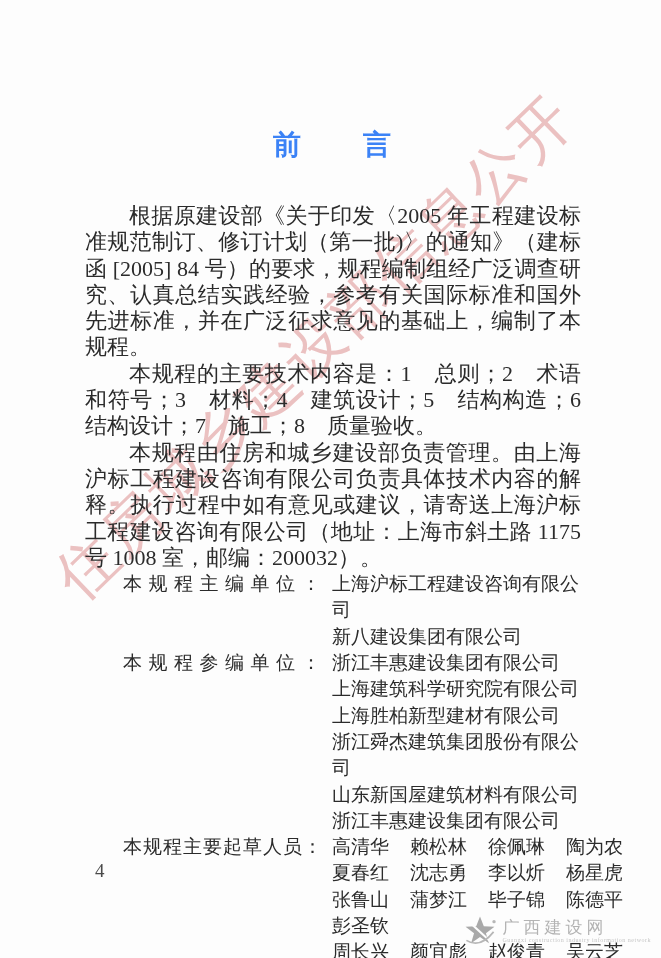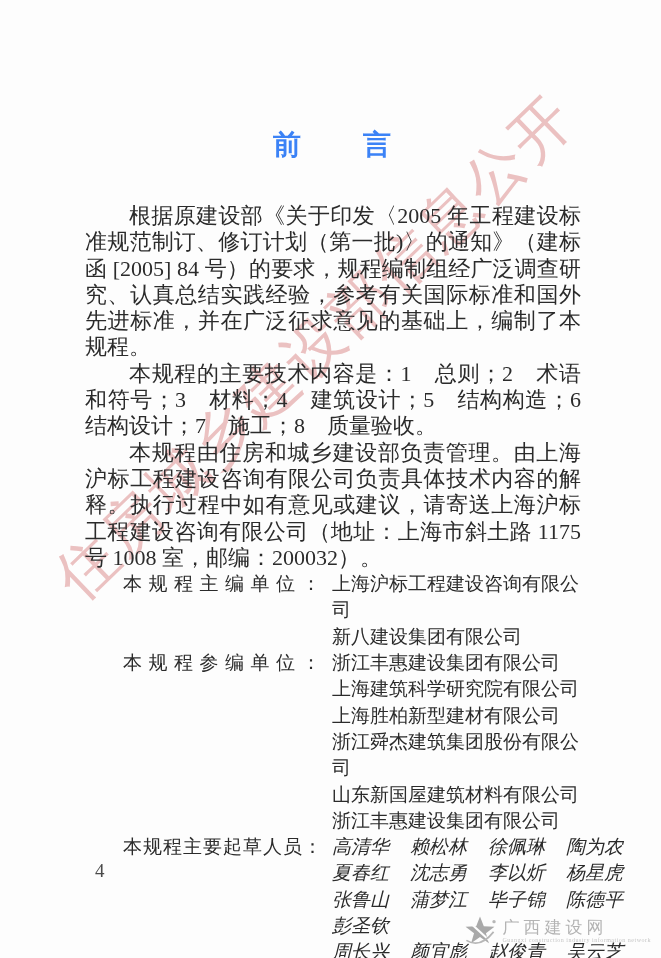--- a/index.html
+++ b/index.html
@@ -54,21 +54,21 @@
     width:211px;
     padding-left:38px;
     box-sizing:border-box;
     white-space:nowrap;
   }
   .label.spread{letter-spacing:6.5px;}
   .label.tight{letter-spacing:1px;}
   .values{flex:1;margin-left:36px;}
   .unit-line{line-height:26.3px;}
   .name-row{display:flex;line-height:26.3px;}
-  .name{width:57px;margin-right:21px;white-space:nowrap;font-style:italic;}
+  .name{width:57px;margin-right:21px;white-space:nowrap;}
   .page-number{
     position:absolute;
     left:95px;top:860px;
     font-size:19px;
     color:#4a4a4a;
     z-index:2;
   }
   
   .footer-logo{
     position:absolute;

